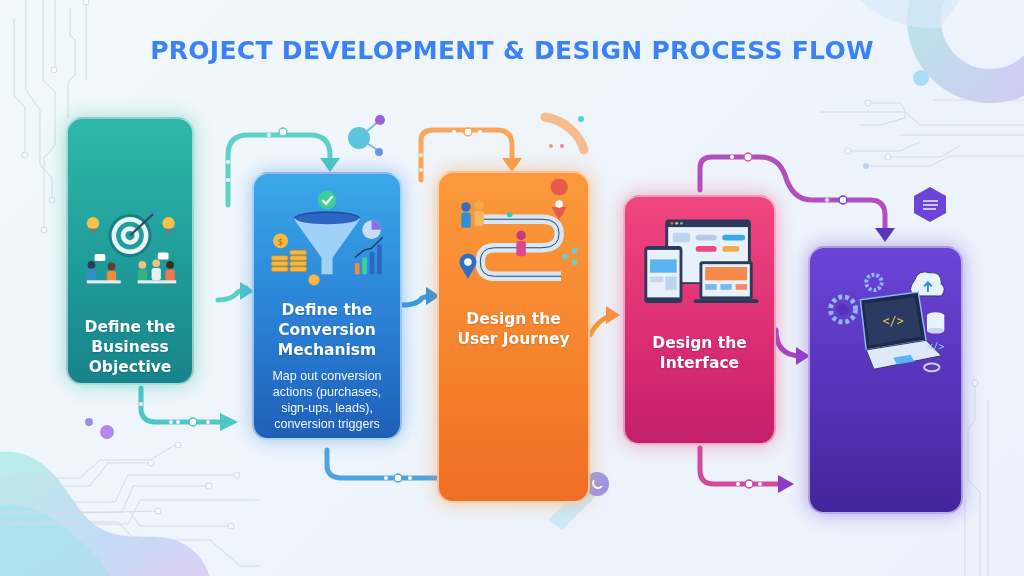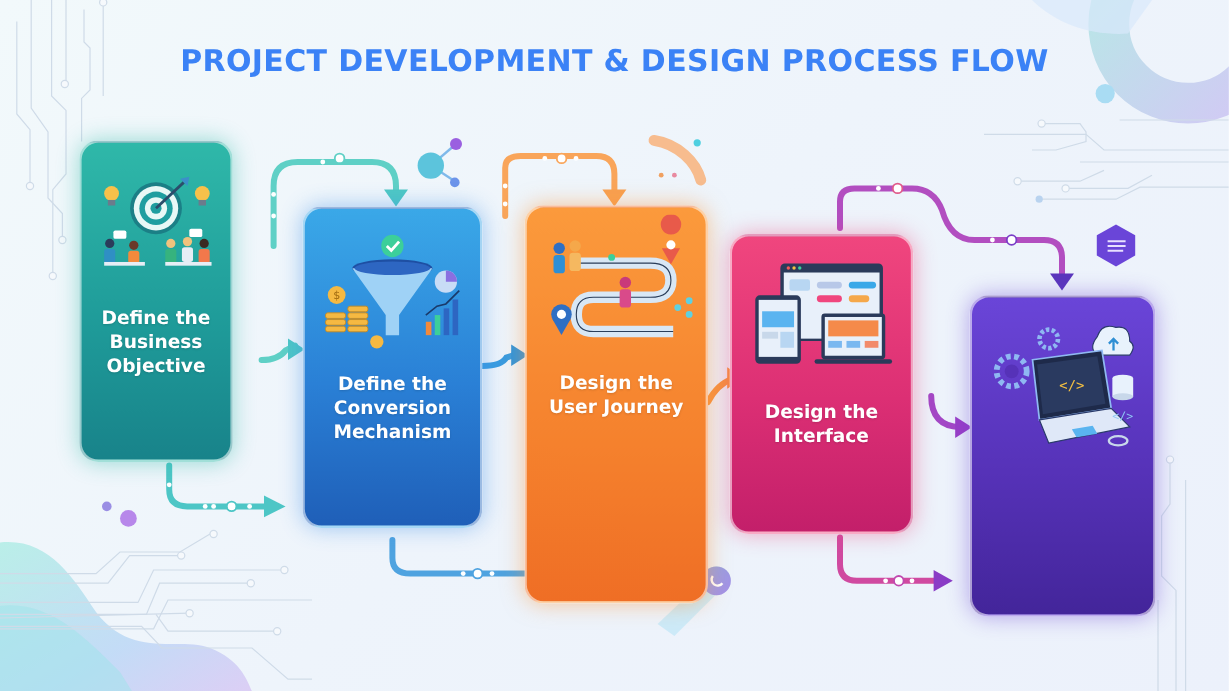--- a/index.html
+++ b/index.html
@@ -35,28 +35,28 @@
     text-shadow: 0 1px 2px rgba(0,0,0,0.15);
   }
   .card p {
     font-family: "Liberation Sans", sans-serif;
     font-size: 12.5px; line-height: 16px;
     margin-top: 8px;
     color: rgba(255,255,255,0.95);
   }
   .c1 { left: 66px; top: 117px; width: 128px; height: 268px;
         background: linear-gradient(180deg, #2fb8a9 0%, #1f9c9a 55%, #18838a 100%);
-        box-shadow: 0 0 18px rgba(47,184,169,0.45); }
+        box-shadow: 0 0 18px rgba(47,184,169,0.45); justify-content: flex-end; }
   .c2 { left: 252px; top: 172px; width: 150px; height: 268px;
         background: linear-gradient(180deg, #3aa8e8 0%, #2a80d6 55%, #1f5fb8 100%);
         box-shadow: 0 0 18px rgba(58,140,232,0.45); }
   .c3 { left: 437px; top: 171px; width: 153px; height: 332px;
         background: linear-gradient(180deg, #fb9a3c 0%, #f5812d 60%, #ef6e25 100%);
         box-shadow: 0 0 18px rgba(250,150,60,0.5); }
-  .c4 { left: 608px; top: 195px; width: 153px; height: 250px;
+  .c4 { left: 623px; top: 195px; width: 153px; height: 250px;
         background: linear-gradient(180deg, #f0467e 0%, #dc2f74 55%, #c31f6a 100%);
         box-shadow: 0 0 18px rgba(236,70,126,0.45); }
   .c5 { left: 808px; top: 246px; width: 155px; height: 268px;
         background: linear-gradient(180deg, #6a45d8 0%, #5632b8 55%, #43259a 100%);
         box-shadow: 0 0 18px rgba(106,69,216,0.45); }
   .c5 .illus { height: 135px; }
   .conn { position: absolute; inset: 0; pointer-events: none; }
 </style>
 </head>
 <body>
@@ -285,20 +285,21 @@
       <circle cx="118" cy="50" r="10" fill="#c8dcf6"></circle>
         <path d="M118,50 L118,40 A10,10 0 0,1 128,50 Z" fill="#8a6fe0"></path>
       <rect x="100" y="86" width="5" height="12" fill="#f28a3c"></rect>
         <rect x="108" y="80" width="5" height="18" fill="#3ccf9a"></rect>
       <rect x="116" y="74" width="5" height="24" fill="#2d66c2"></rect>
         <rect x="124" y="66" width="5" height="32" fill="#2d66c2"></rect>
       <polyline points="100,80 110,72 118,70 130,58" stroke="#1a3a6a" stroke-width="1.5" fill="none"></polyline>
     </svg>
   </div>
   <h2>Define the Conversion Mechanism</h2>
+  <p>Map out conversion actions (purchases, sign-ups, leads), conversion triggers</p>
 </div>
 
 <div class="card c3">
   <div class="illus">
     <svg viewBox="0 0 140 120">
       <path d="M30,35 L100,35 Q118,35 118,50 Q118,65 100,65 L50,65 Q35,65 35,80 Q35,95 50,95 L120,95" stroke="#d8e7f5" stroke-width="10" fill="none"></path>
       <path d="M30,35 L100,35 Q118,35 118,50 Q118,65 100,65 L50,65 Q35,65 35,80 Q35,95 50,95 L120,95" stroke="#2a3e5a" stroke-width="1" fill="none"></path>
       <circle cx="20" cy="22" r="5" fill="#2f6fc4"></circle>
         <rect x="15" y="28" width="10" height="16" rx="3" fill="#2f8fd4"></rect>
       <circle cx="34" cy="20" r="5" fill="#f5a84a"></circle>

